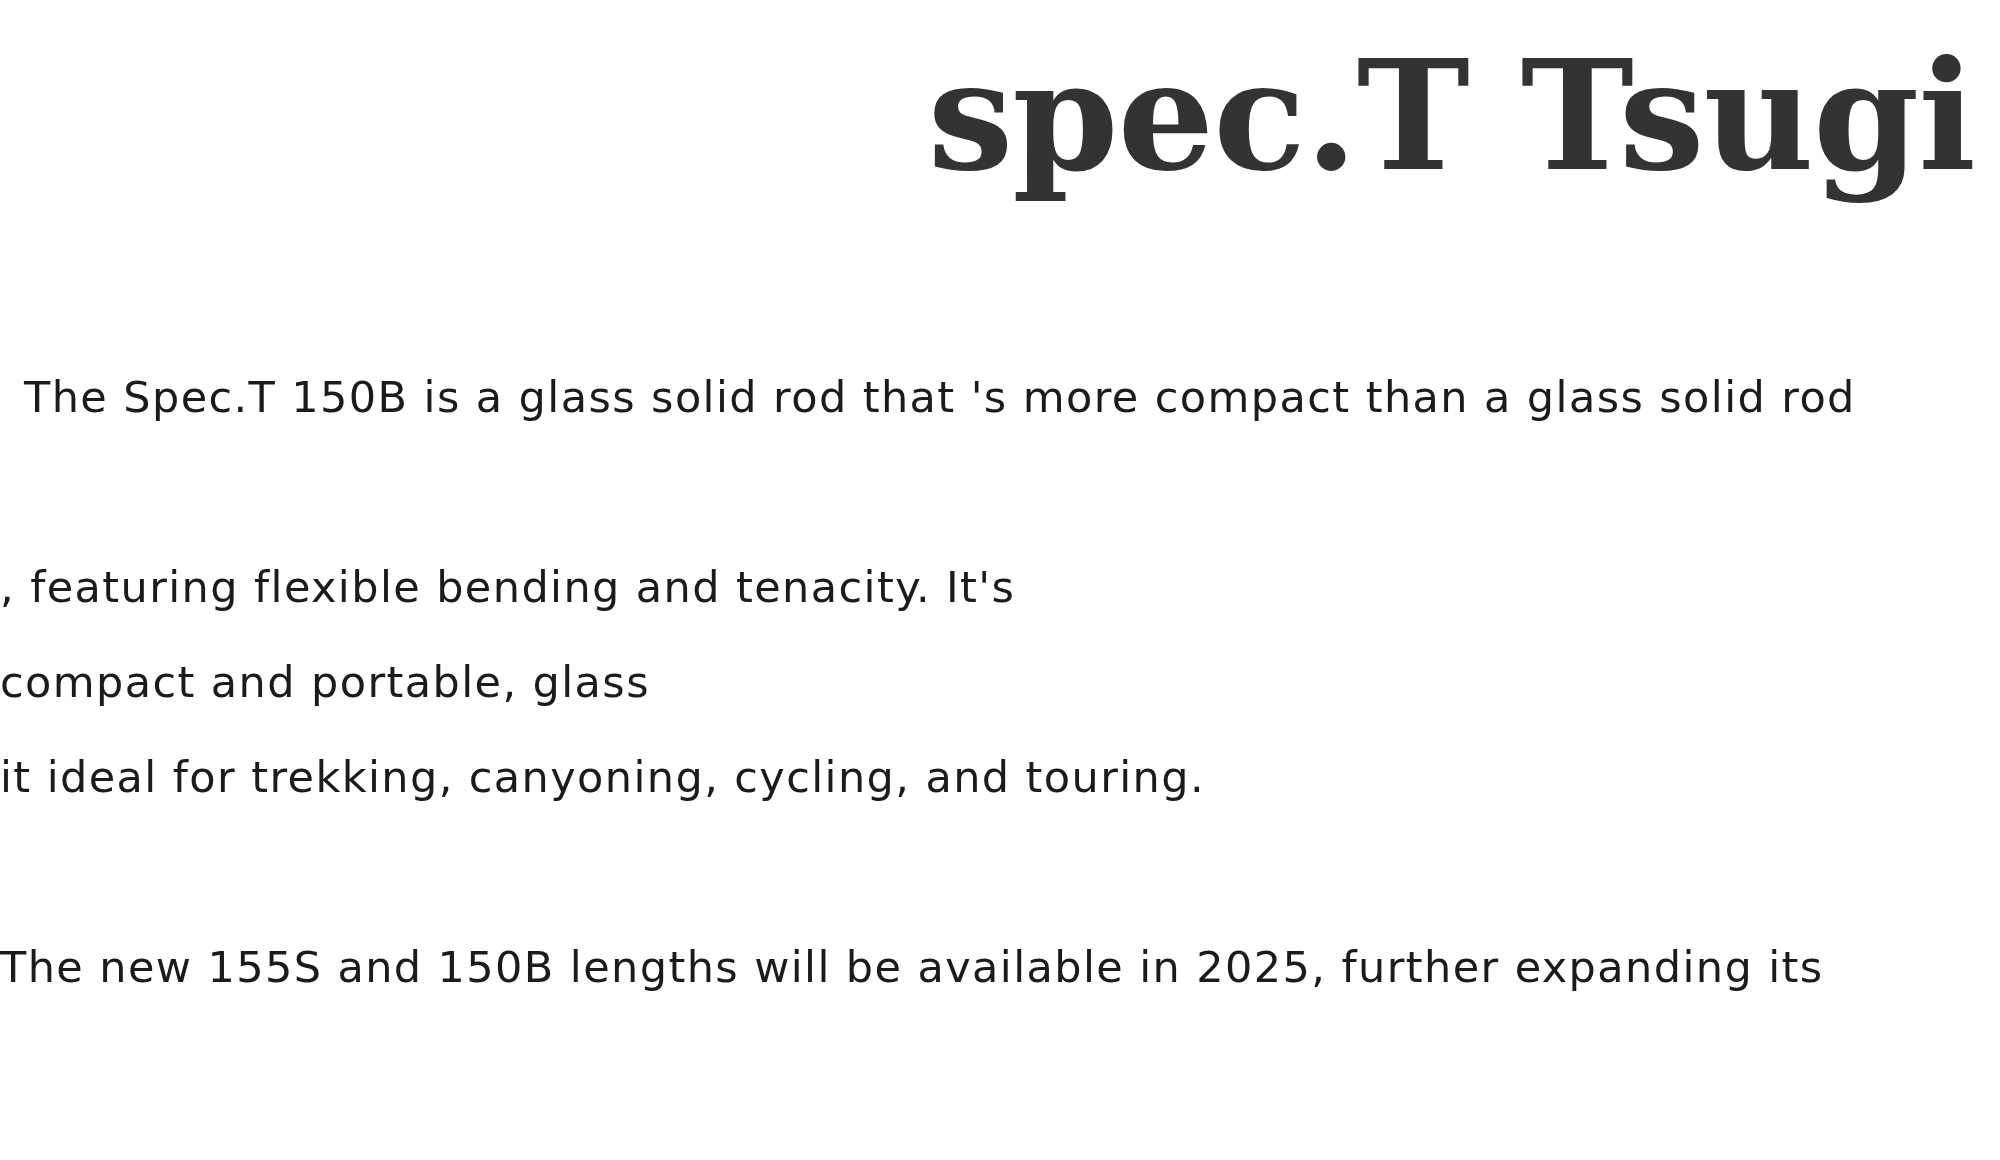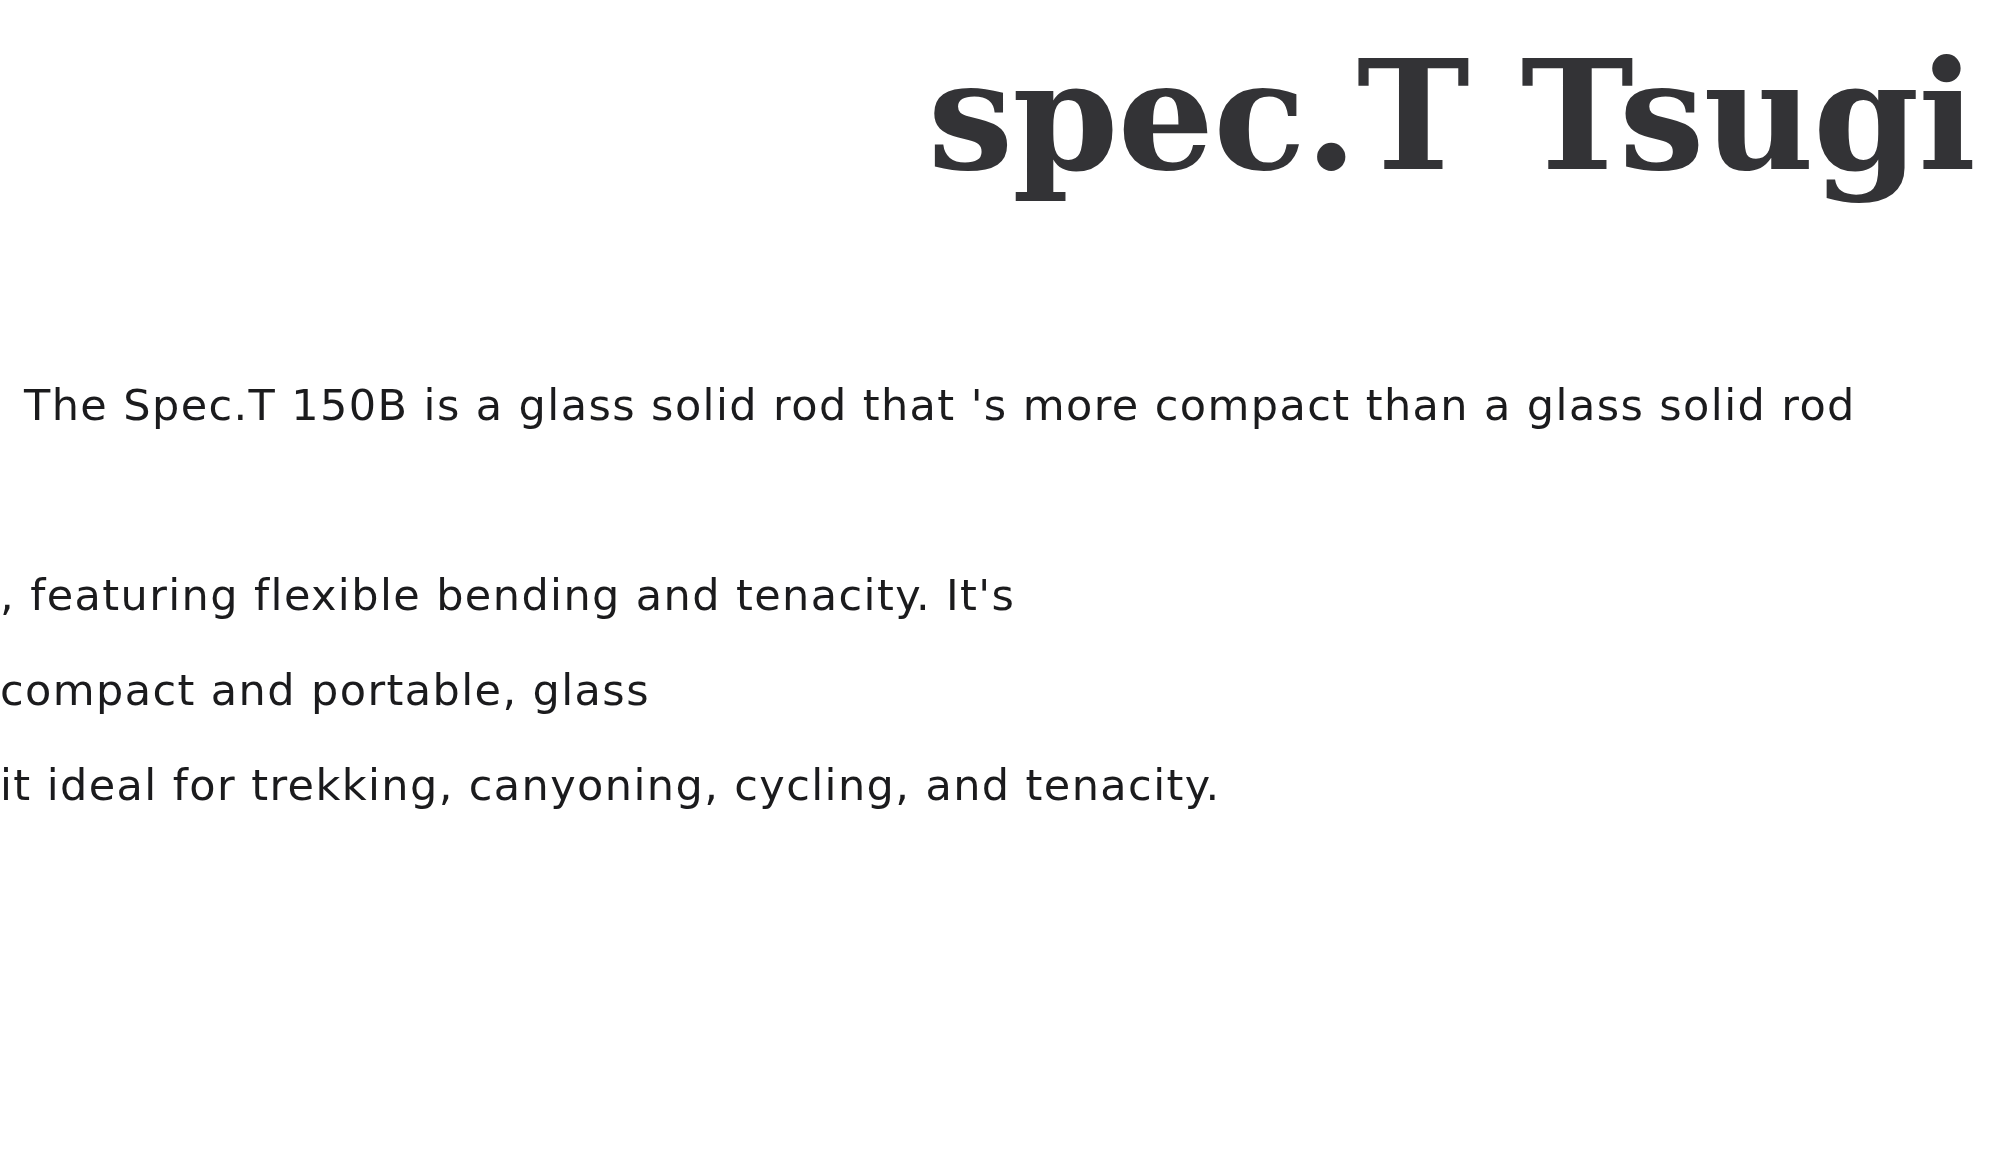--- a/index.html
+++ b/index.html
@@ -38,21 +38,21 @@
     color: #333336;
     letter-spacing: -1px;
     white-space: nowrap;
     margin: 0;
   }
 
   
   .body-copy {
     position: absolute;
     left: 0;
-    top: 358px;
+    top: 350px;
     width: 1803px;
   }
 
   .para {
     font-family: "DejaVu Sans", "Liberation Sans", sans-serif;
     font-weight: 400;
     font-size: 43px;
     line-height: 95px;
     color: #1b1b1d;
     letter-spacing: 1.4px;
@@ -90,23 +90,24 @@
 
   <div class="body-copy">
 
     <p class="para para-lede">
       <span class="line">The Spec.T 150B is a glass solid rod that 's more compact than a glass solid rod</span>
     </p>
 
     <p class="para para-center">
       <span class="line">, featuring flexible bending and tenacity. It's</span>
       <span class="line">compact and portable, glass</span>
-      <span class="line">it ideal for trekking, canyoning, cycling, and tenacity.</span>
+      <span class="line">it ideal for trekking, canyoning, cycling, and touring.</span>
     </p>
 
     <div class="para-spacer"></div>
 
     <p class="para para-center">
+      <span class="line">The new 155S and 150B lengths will be available in 2025, further expanding its</span>
     </p>
 
   </div>
 
 </div>
 
 </body></html>

